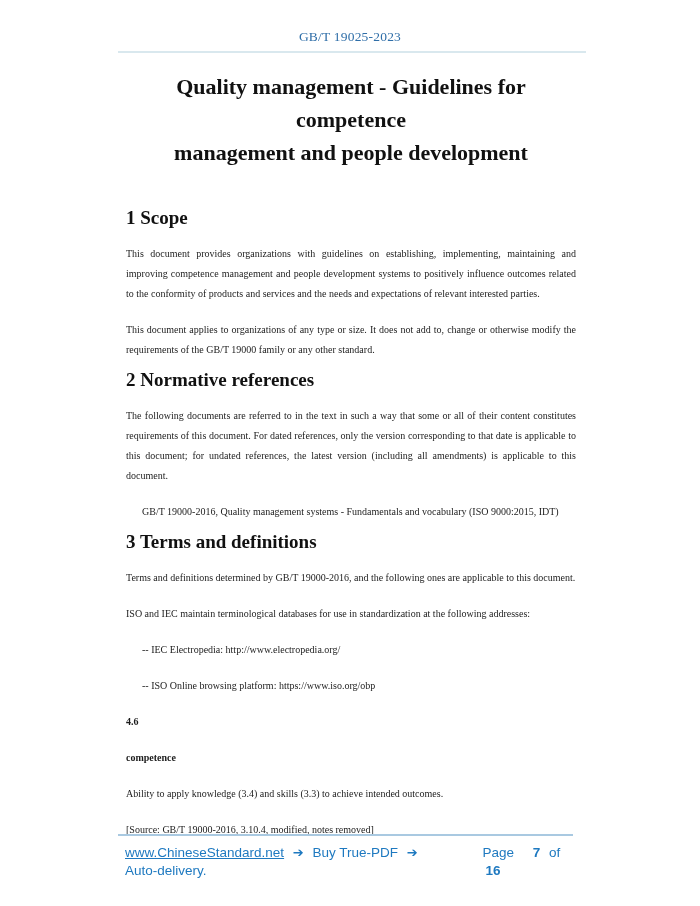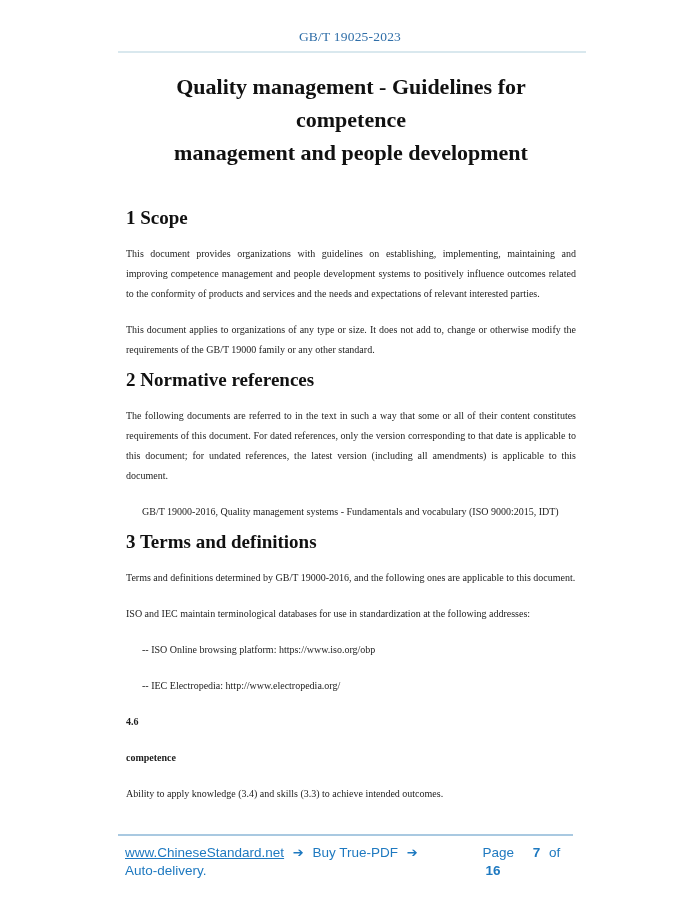--- a/index.html
+++ b/index.html
@@ -101,26 +101,27 @@
     <p>This document provides organizations with guidelines on establishing, implementing, maintaining and improving competence management and people development systems to positively influence outcomes related to the conformity of products and services and the needs and expectations of relevant interested parties.</p>
     <p>This document applies to organizations of any type or size. It does not add to, change or otherwise modify the requirements of the GB/T 19000 family or any other standard.</p>
 
     <h2>2 Normative references</h2>
     <p>The following documents are referred to in the text in such a way that some or all of their content constitutes requirements of this document. For dated references, only the version corresponding to that date is applicable to this document; for undated references, the latest version (including all amendments) is applicable to this document.</p>
     <p class="indented">GB/T 19000-2016, Quality management systems - Fundamentals and vocabulary (ISO 9000:2015, IDT)</p>
 
     <h2>3 Terms and definitions</h2>
     <p>Terms and definitions determined by GB/T 19000-2016, and the following ones are applicable to this document.</p>
     <p>ISO and IEC maintain terminological databases for use in standardization at the following addresses:</p>
+    <p class="indented single">-- IEC Electropedia: http://www.electropedia.org/</p>
     <p class="indented single">-- ISO Online browsing platform: https://www.iso.org/obp</p>
-    <p class="indented single">-- IEC Electropedia: http://www.electropedia.org/</p>
 
     <p class="bold">4.6</p>
     <p class="bold">competence</p>
     <p class="single">Ability to apply knowledge (3.4) and skills (3.3) to achieve intended outcomes.</p>
+    <p class="single">[Source: GB/T 19000-2016, 3.10.4, modified, notes removed]</p>
 
   </div>
 
   <div class="footer">
     <div class="footer-rule"></div>
     <div class="footer-row">
       <div class="footer-left">
         <span class="site-link">www.ChineseStandard.net</span>
         <span class="arrow">➔</span>
         <span class="buy-label">Buy True-PDF</span>

